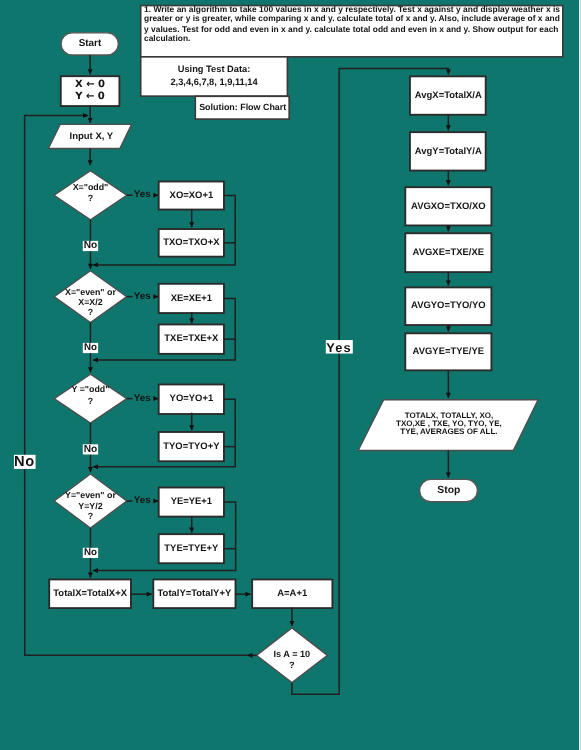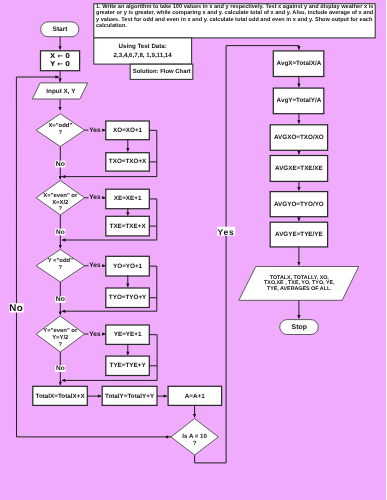--- a/index.html
+++ b/index.html
@@ -1,17 +1,17 @@
 <!DOCTYPE html>
 <html><head>
 <meta charset="utf-8">
 <style>
   html,body{margin:0;padding:0;background:#ffffff;}
   body{width:387px;height:500px;overflow:hidden;font-family:"Liberation Sans",sans-serif;-webkit-font-smoothing:antialiased;text-rendering:geometricPrecision;}
-  #page{position:relative;width:386px;height:500px;background:#f0abfc;}
+  #page{position:relative;width:386px;height:500px;background:#0f766e;}
   svg{position:absolute;left:0;top:0;display:block;}
   .lbl{font-family:"Liberation Sans",sans-serif;font-weight:bold;fill:#141414;text-anchor:middle;dominant-baseline:central;}
   .proc{fill:#ffffff;stroke:#2b2b2b;stroke-width:1.25;}
   .term{fill:#ffffff;stroke:#555555;stroke-width:0.95;}
   .dec{fill:#ffffff;stroke:#4d4d4d;stroke-width:0.9;}
   .io{fill:#ffffff;stroke:#4d4d4d;stroke-width:0.9;}
   .ln{fill:none;stroke:#1f1f1f;stroke-width:1.0;}
   .arrowtxt{font-family:"DejaVu Sans",sans-serif;letter-spacing:-0.05px;}
   .ptxt{font-family:"Liberation Sans",sans-serif;font-weight:bold;font-size:5.6px;line-height:6.55px;color:#141414;letter-spacing:0.012px;}
 </style>

